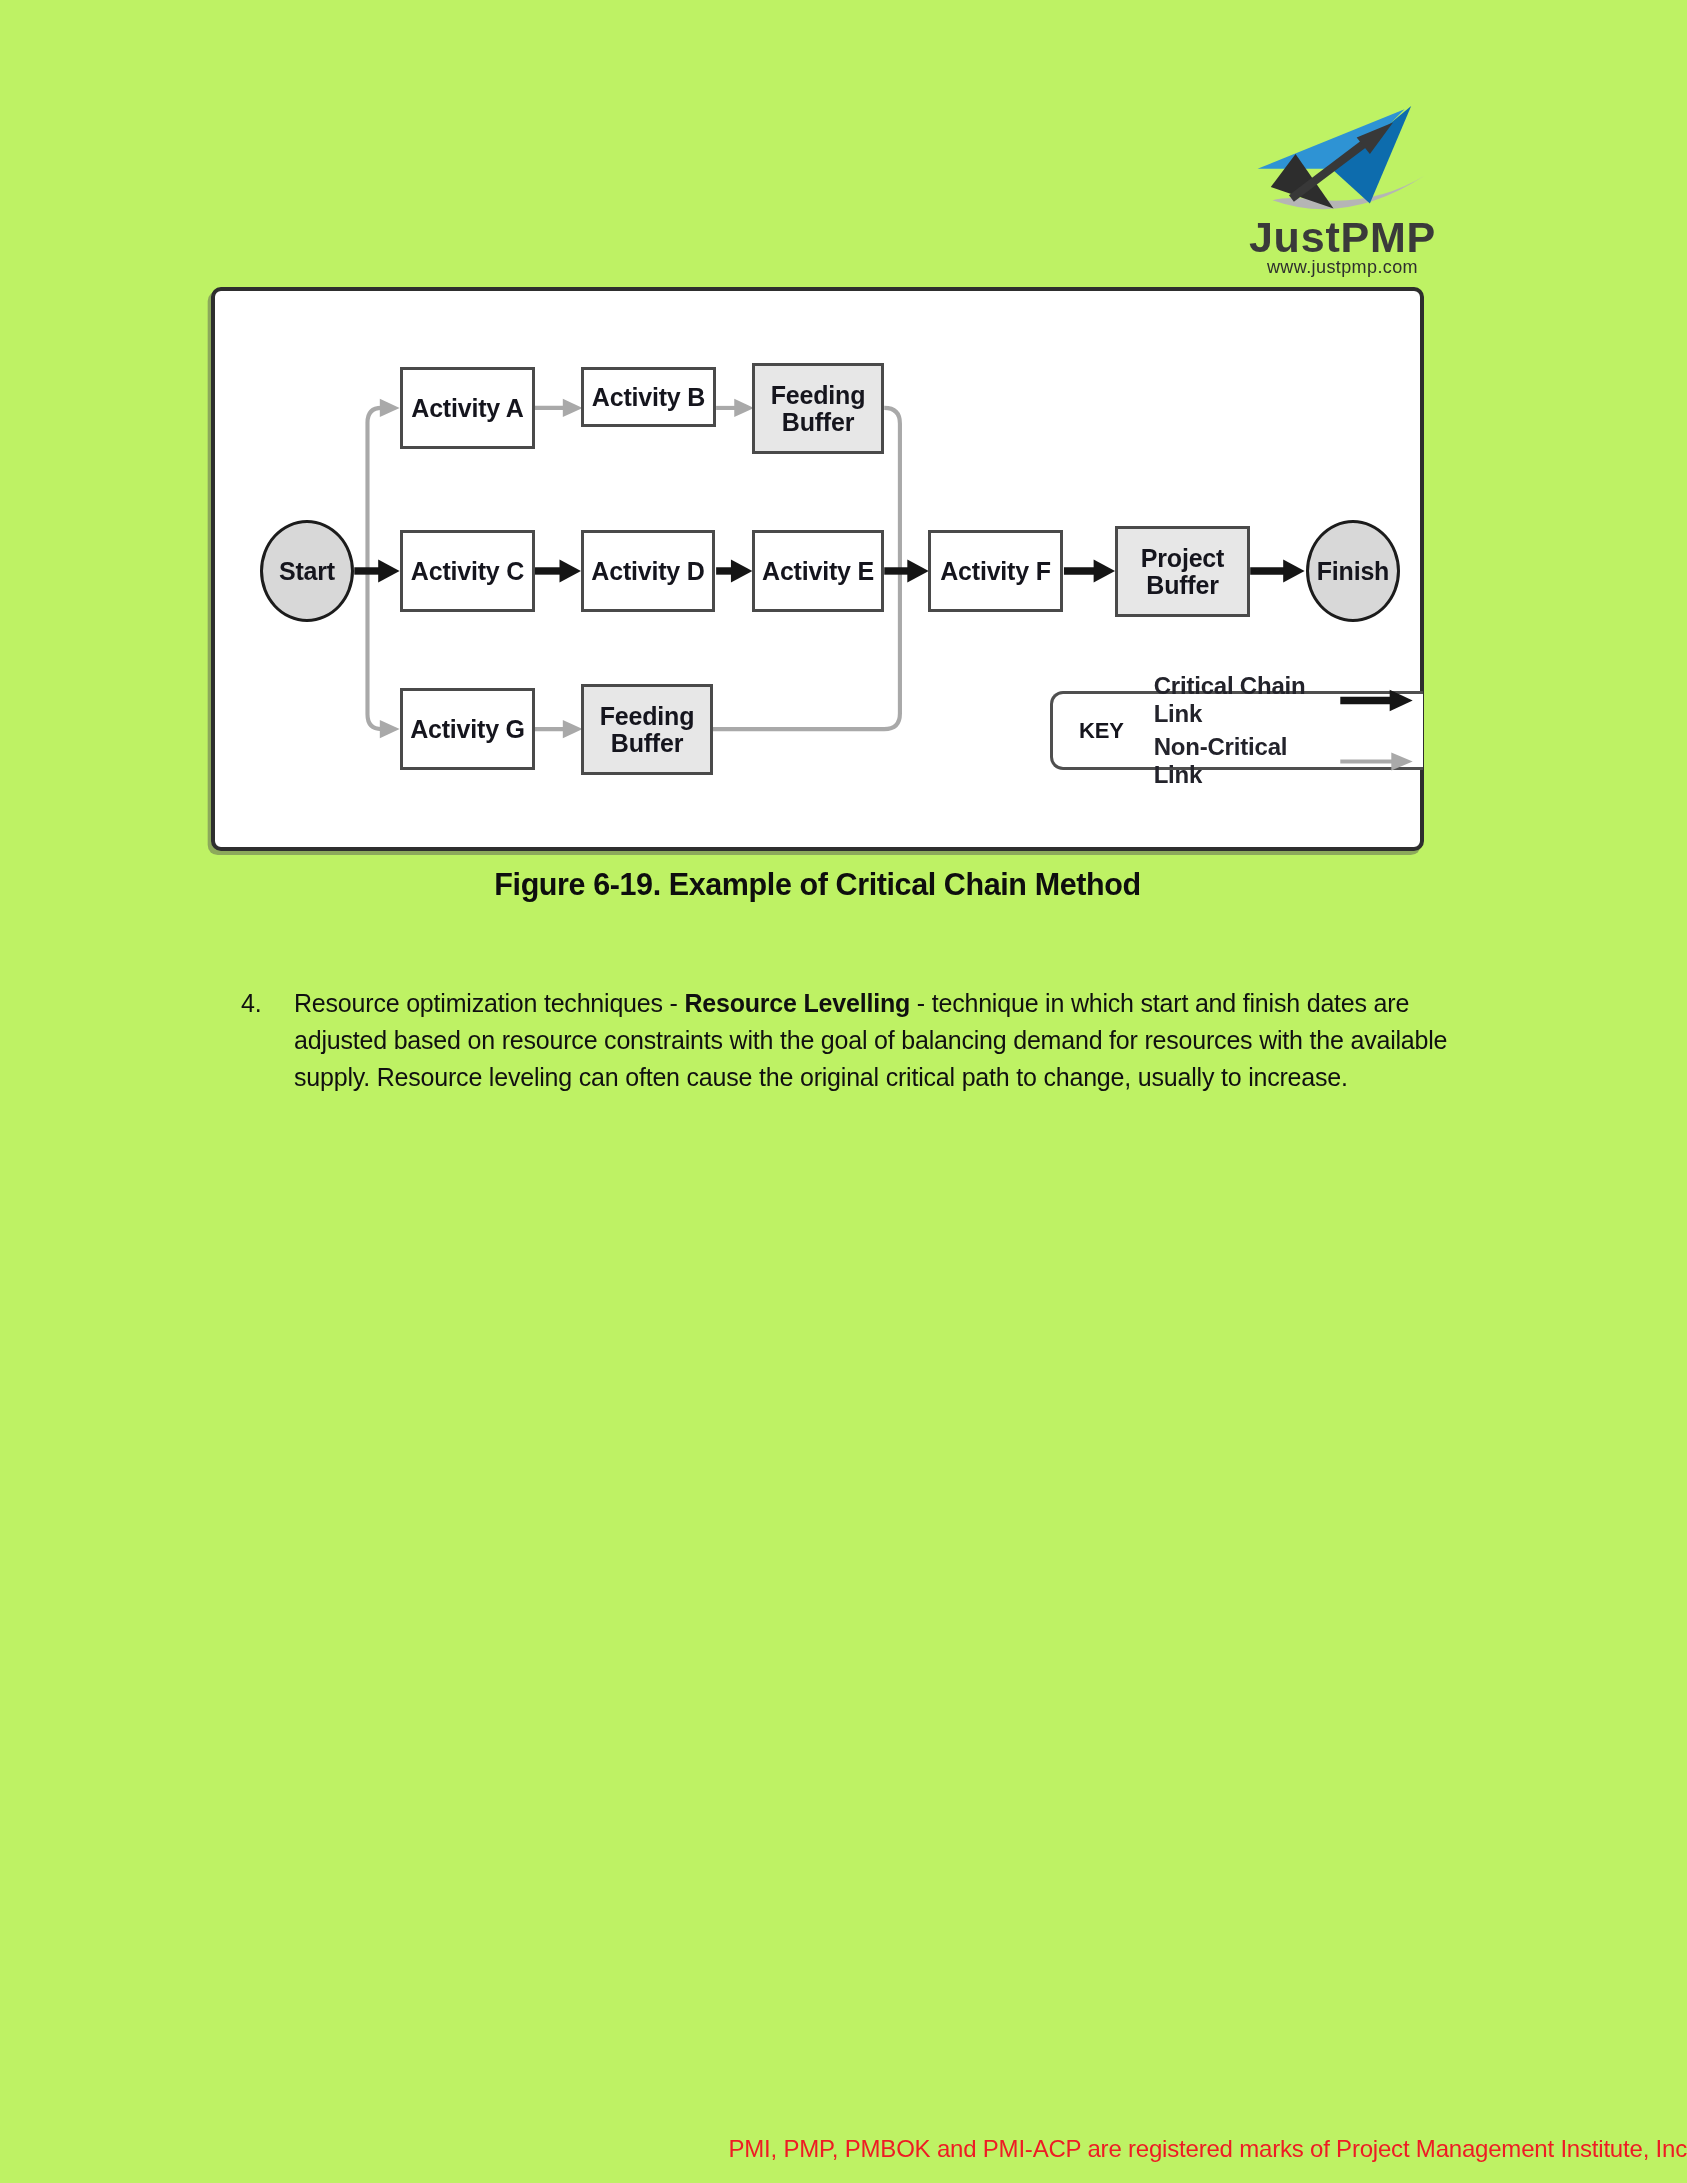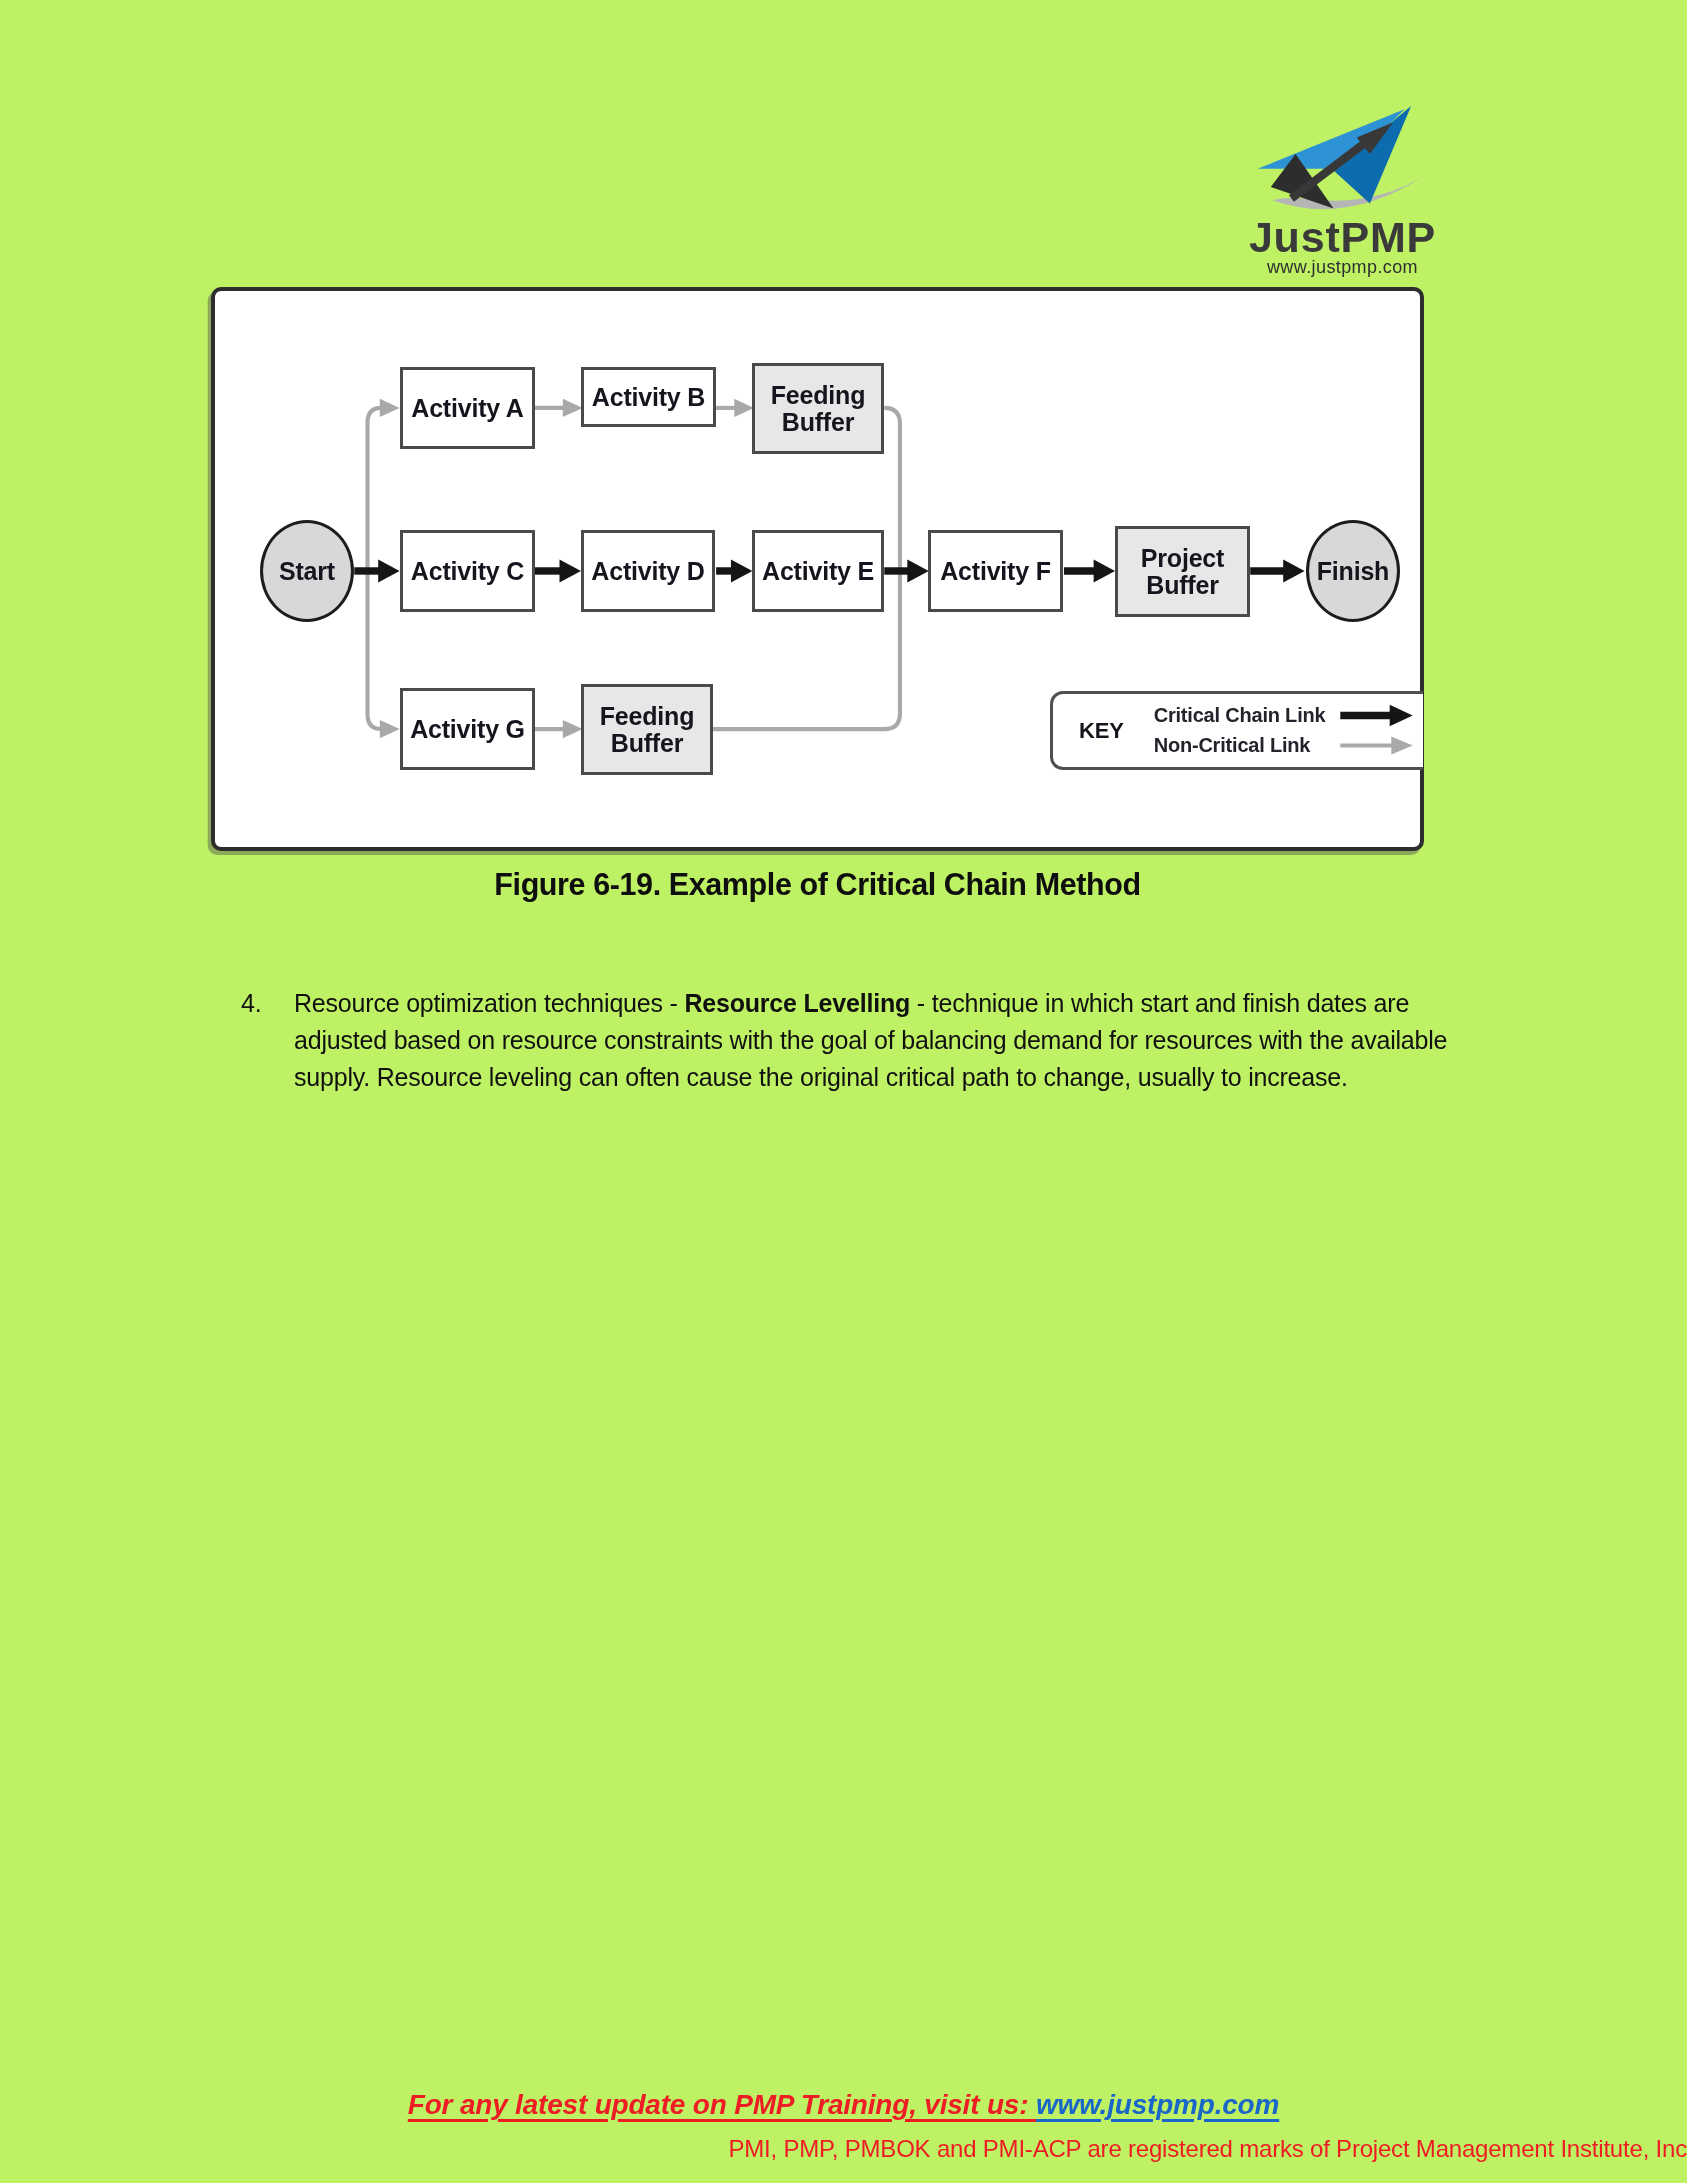--- a/index.html
+++ b/index.html
@@ -27,21 +27,21 @@
   .buffer{background:#e7e7e7;border:3.3px solid #4a4a4a;padding:0 11.5px;}
   .terminal{background:#d8d8d8;border:3.3px solid #1c1c1c;border-radius:50%;}
 
   
   .keybox{position:absolute;left:835px;top:400px;width:373px;height:79px;
           border:3.3px solid #4f4f4f;border-right:none;border-radius:13px 0 0 13px;
           background:#fff;box-sizing:border-box;display:flex;align-items:center;}
   .key-title{font-size:22px;font-weight:700;color:#15151d;margin-left:26px;letter-spacing:-0.2px;}
   .key-rows{margin-left:30px;display:flex;flex-direction:column;gap:5px;}
   .key-row{display:flex;align-items:center;}
-  .key-label{width:183px;font-size:20px;font-weight:700;color:#23232b;letter-spacing:-0.2px;}
+  .key-label{width:183px;font-size:24px;font-weight:700;color:#23232b;letter-spacing:-0.2px;}
   .key-row svg{display:block;}
 
   
   .caption{position:absolute;left:211px;top:867px;width:1213px;text-align:center;
            font-size:30.5px;font-weight:700;color:#0e0e0e;letter-spacing:-0.4px;}
 
   
   .para{position:absolute;left:241px;top:985px;width:1228px;display:flex;
         font-size:25px;line-height:37px;color:#101010;letter-spacing:-0.2px;}
   .para .num{width:53px;flex:0 0 53px;}
@@ -141,19 +141,16 @@
     </div>
   </div>
 
   <div class="caption">Figure 6-19. Example of Critical Chain Method</div>
 
   <div class="para">
     <div class="num">4.</div>
     <div class="txt"><span>Resource optimization techniques - </span><b>Resource Levelling</b><span> - technique in which start and finish dates are adjusted based on resource constraints with the goal of balancing demand for resources with the available supply.  Resource leveling can often cause the original critical path to change, usually to increase.</span></div>
   </div>
 
-  <div class="footer1">
-    <span class="red">For any latest update on PMP Training, visit us: </span><span class="blue">www.justpmp.com</span>
-  </div>
   <div class="footer2">PMI, PMP, PMBOK and PMI-ACP are registered marks of Project Management Institute, Inc</div>
 
 </div>
 
 
 </body></html>

